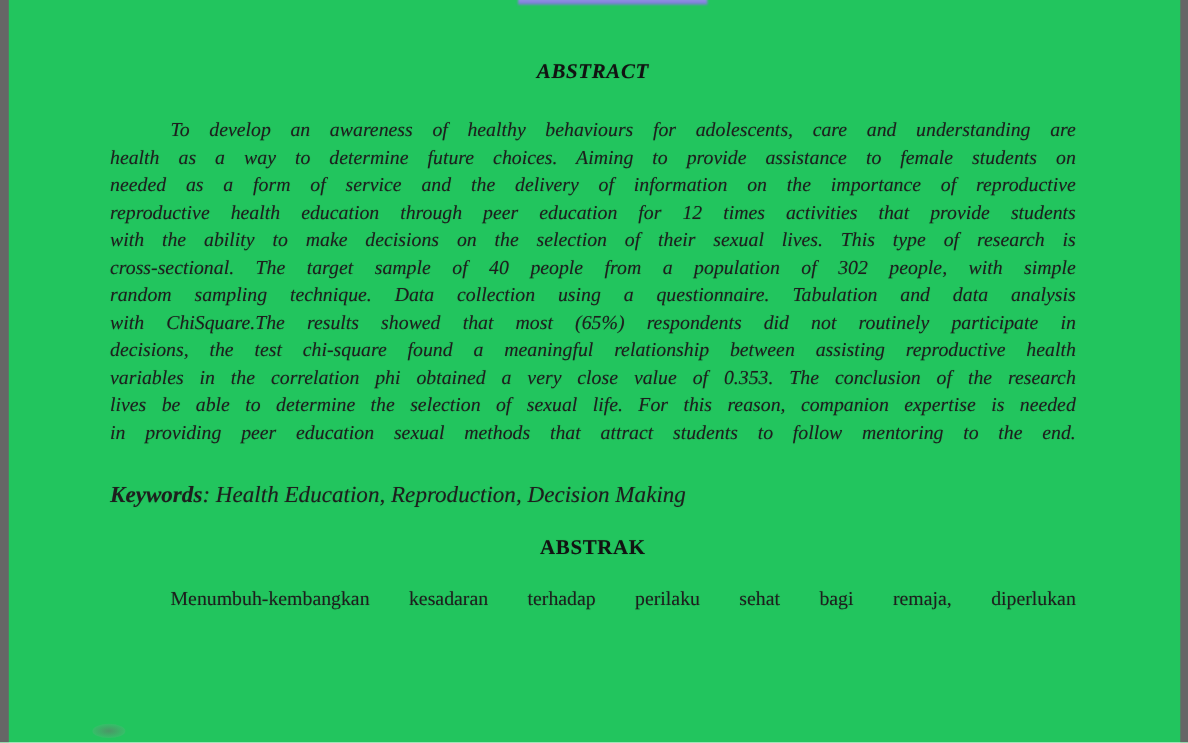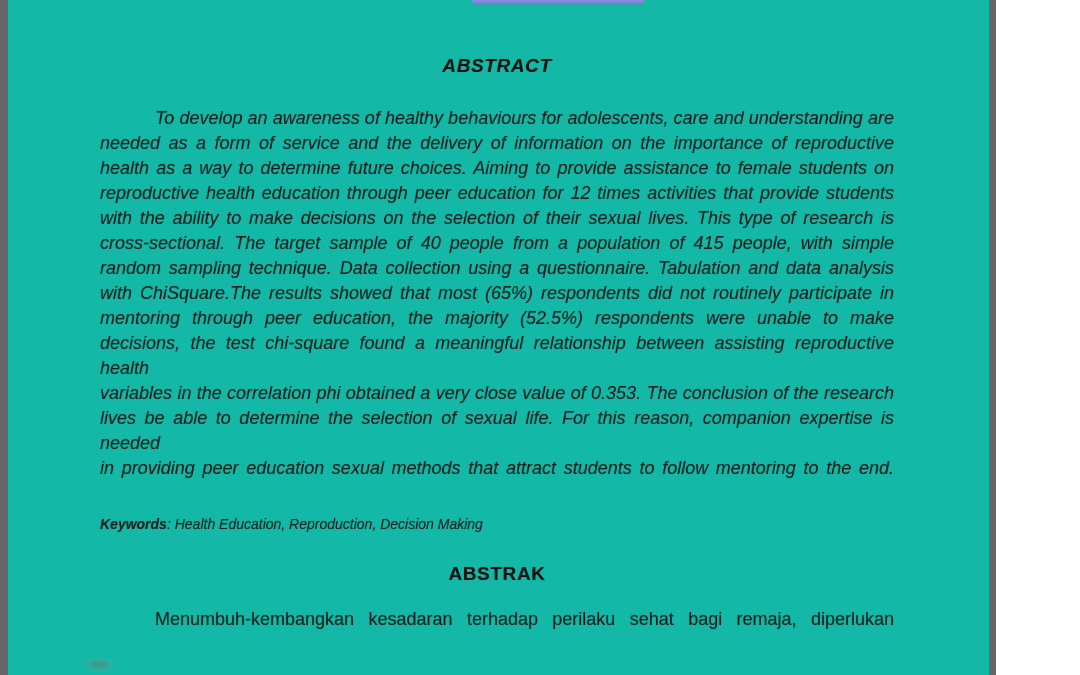--- a/index.html
+++ b/index.html
@@ -1,22 +1,22 @@
 <!DOCTYPE html>
 <html><head>
 <meta charset="utf-8">
 <style>
   html, body { margin: 0; padding: 0; background: #ffffff; }
   .screen {
     position: relative;
-    width: 996px;
+    width: 1080px;
     height: 675px;
-    background: #14b8a6;
+    background: #22c55e;
     overflow: hidden;
-    font-family: Liberation Sans, sans-serif;
+    font-family: Liberation Serif, serif;
     color: #1e1e1e;
   }
   .edge-bar {
     position: absolute;
     top: 0; bottom: 0;
     background: #666666;
   }
   .edge-bar.left  { left: 0; width: 8px; }
   .edge-bar.right { right: 0; width: 7px; }
 
@@ -72,21 +72,21 @@
     line-height: 25px;
     text-align: justify;
     text-align-last: justify;
     text-shadow: 0 0 1px rgba(0,0,0,0.3);
     white-space: normal;
   }
   .indent { text-indent: 55px; }
 
   .keywords-line {
     margin-top: 31px;
-    font-size: 14px;
+    font-size: 21px;
     line-height: 25px;
     font-style: italic;
     text-shadow: 0 0 1px rgba(0,0,0,0.3);
   }
   .kw-label { font-weight: bold; }
 
   .para-id { margin-top: 22px; }
 
   .scan-smudge {
     position: absolute;
@@ -108,28 +108,27 @@
   <div class="email-row">
     <span class="email-label">Email:</span><span class="email-link"></span>
   </div>
 
   <div class="content">
 
     <h2 class="heading italic h-abstract">ABSTRACT</h2>
 
     <div class="para italic">
       <div class="jline indent">To develop an awareness of healthy behaviours for adolescents, care and understanding are</div>
+      <div class="jline">health as a way to determine future choices. Aiming to provide assistance to female students on</div>
       <div class="jline">needed as a form of service and the delivery of information on the importance of reproductive</div>
-      <div class="jline">health as a way to determine future choices. Aiming to provide assistance to female students on</div>
       <div class="jline">reproductive health education through peer education for 12 times activities that provide students</div>
       <div class="jline">with the ability to make decisions on the selection of their sexual lives. This type of research is</div>
-      <div class="jline">cross-sectional. The target sample of 40 people from a population of 415 people, with simple</div>
+      <div class="jline">cross-sectional. The target sample of 40 people from a population of 302 people, with simple</div>
       <div class="jline">random sampling technique. Data collection using a questionnaire. Tabulation and data analysis</div>
       <div class="jline">with ChiSquare.The results showed that most (65%) respondents did not routinely participate in</div>
-      <div class="jline">mentoring through peer education, the majority (52.5%) respondents were unable to make</div>
       <div class="jline">decisions, the test chi-square found a meaningful relationship between assisting reproductive health</div>
       <div class="jline">variables in the correlation phi obtained a very close value of 0.353. The conclusion of the research</div>
       <div class="jline">lives be able to determine the selection of sexual life. For this reason, companion expertise is needed</div>
       <div class="jline">in providing peer education sexual methods that attract students to follow mentoring to the end.</div>
     </div>
 
     <div class="keywords-line">
       <span class="kw-label">Keywords</span><span class="kw-rest">: Health Education, Reproduction, Decision Making</span>
     </div>
 

